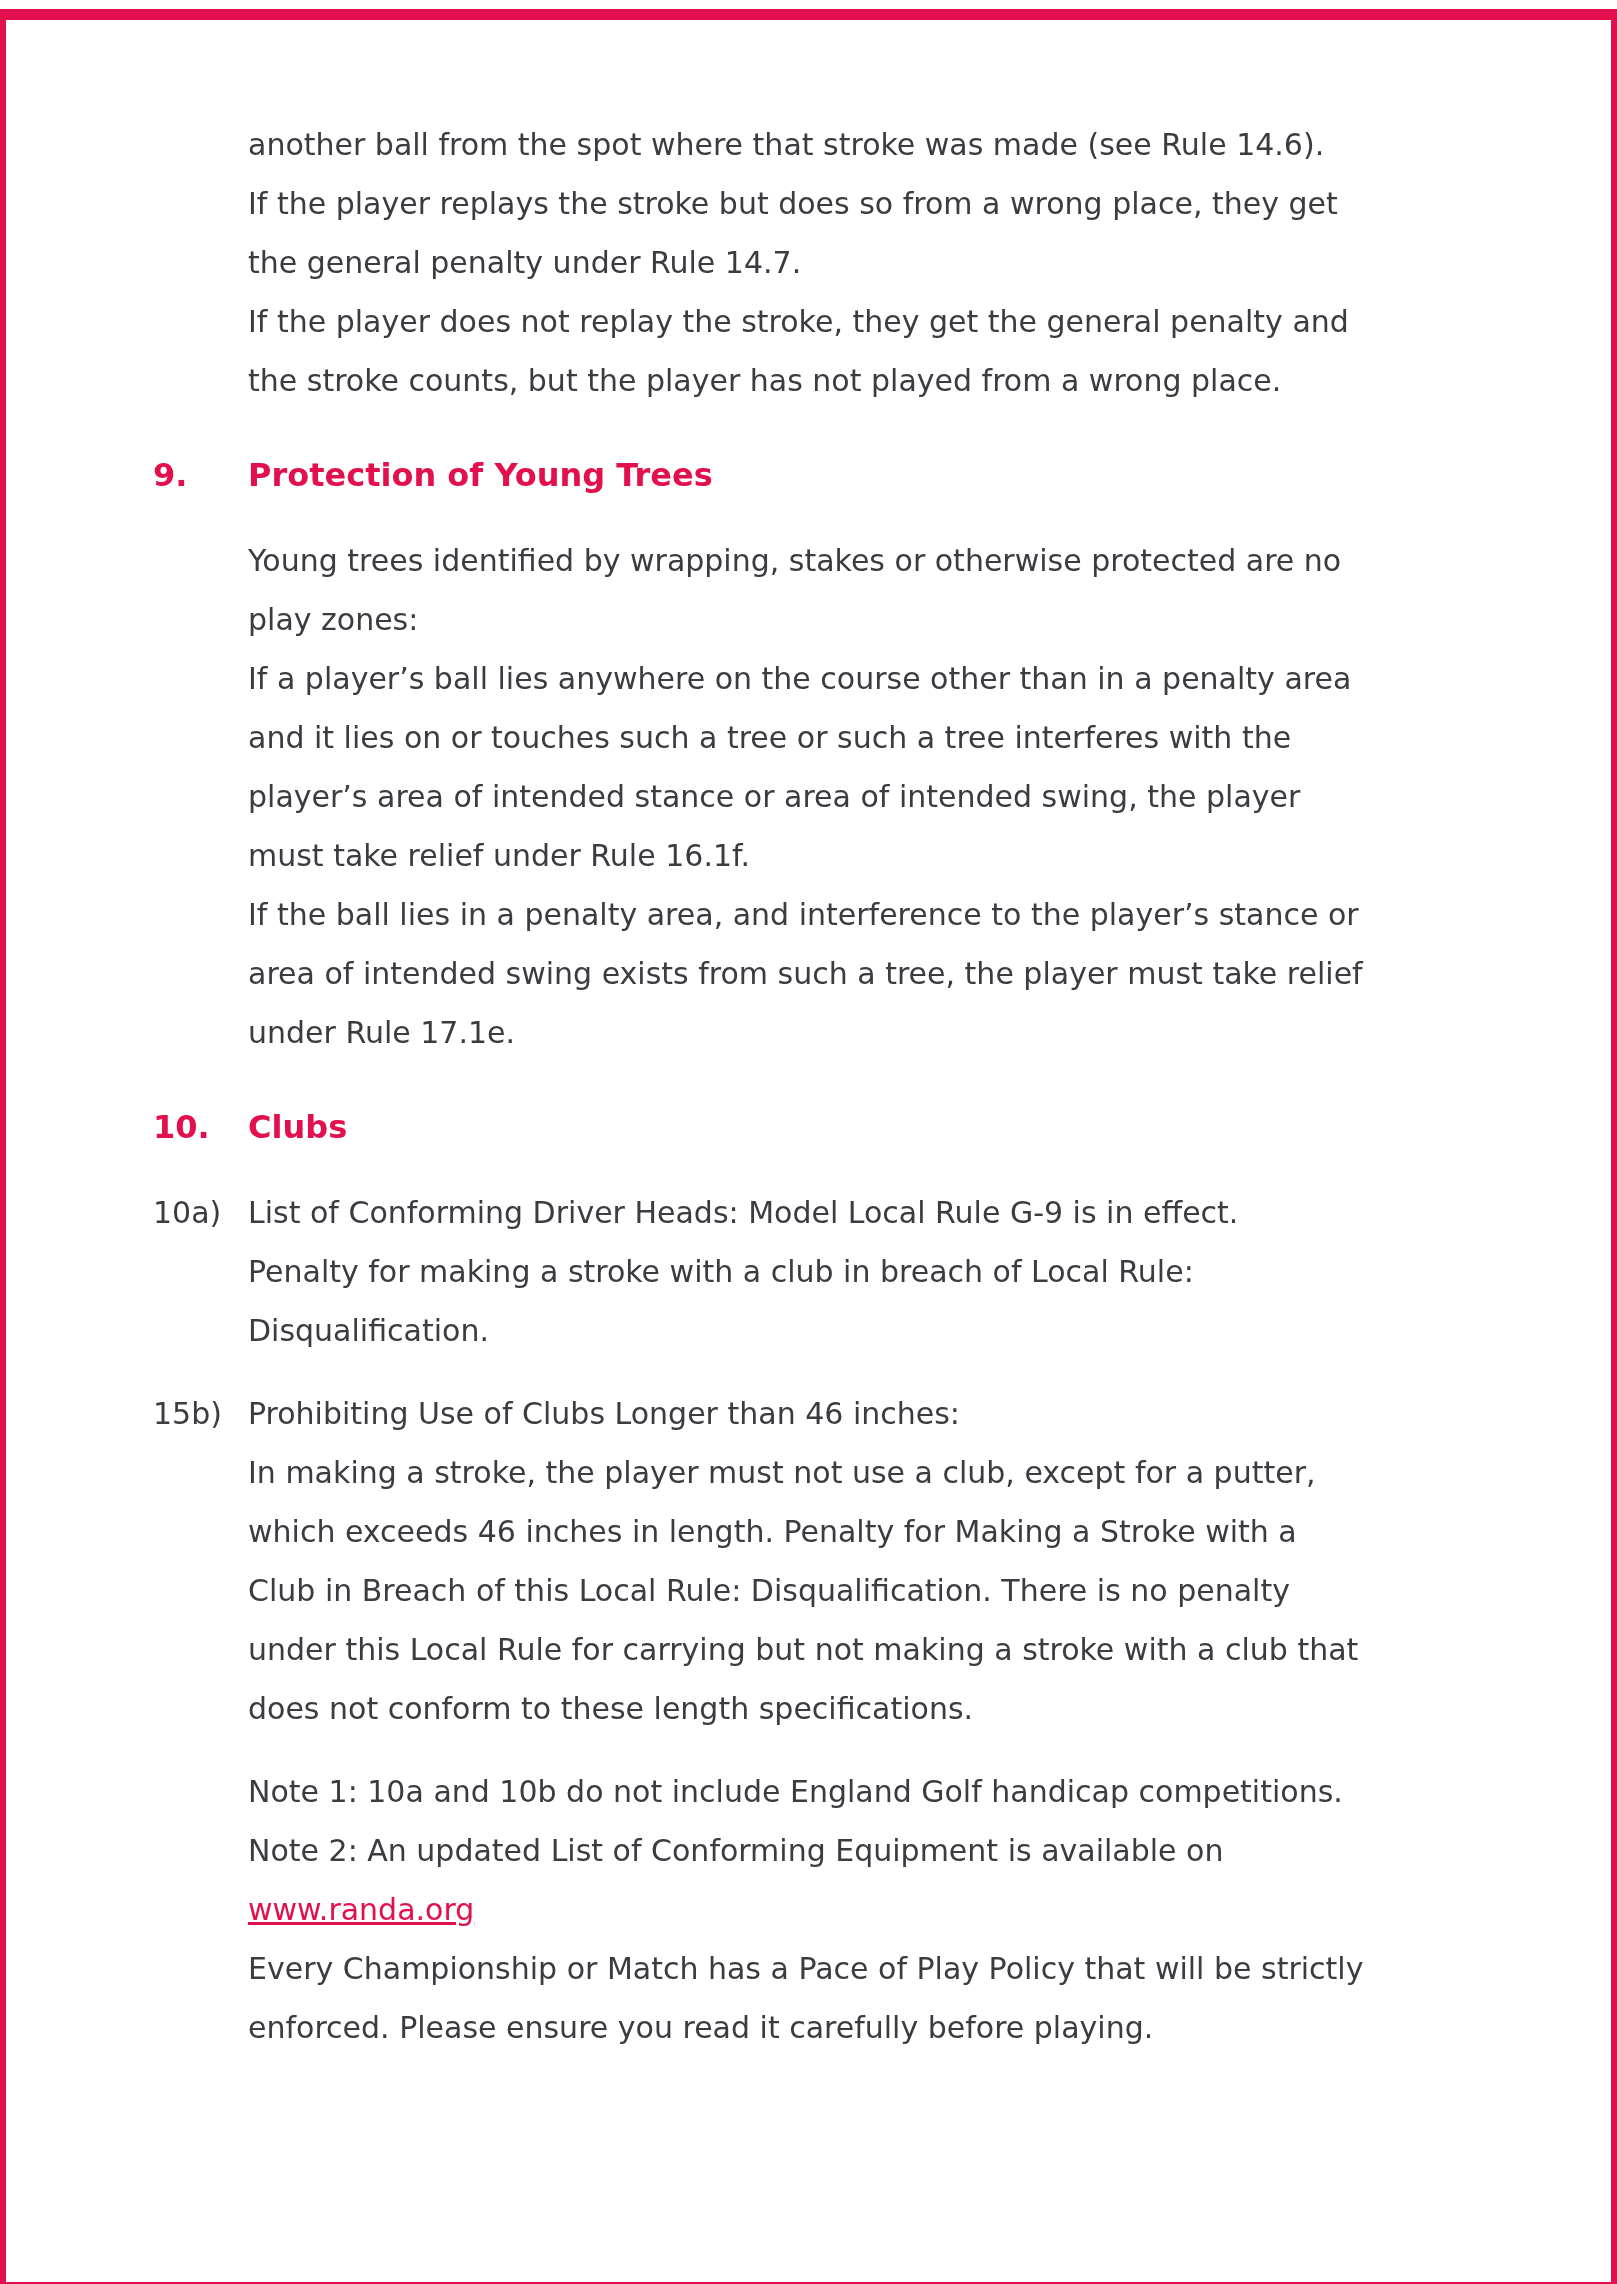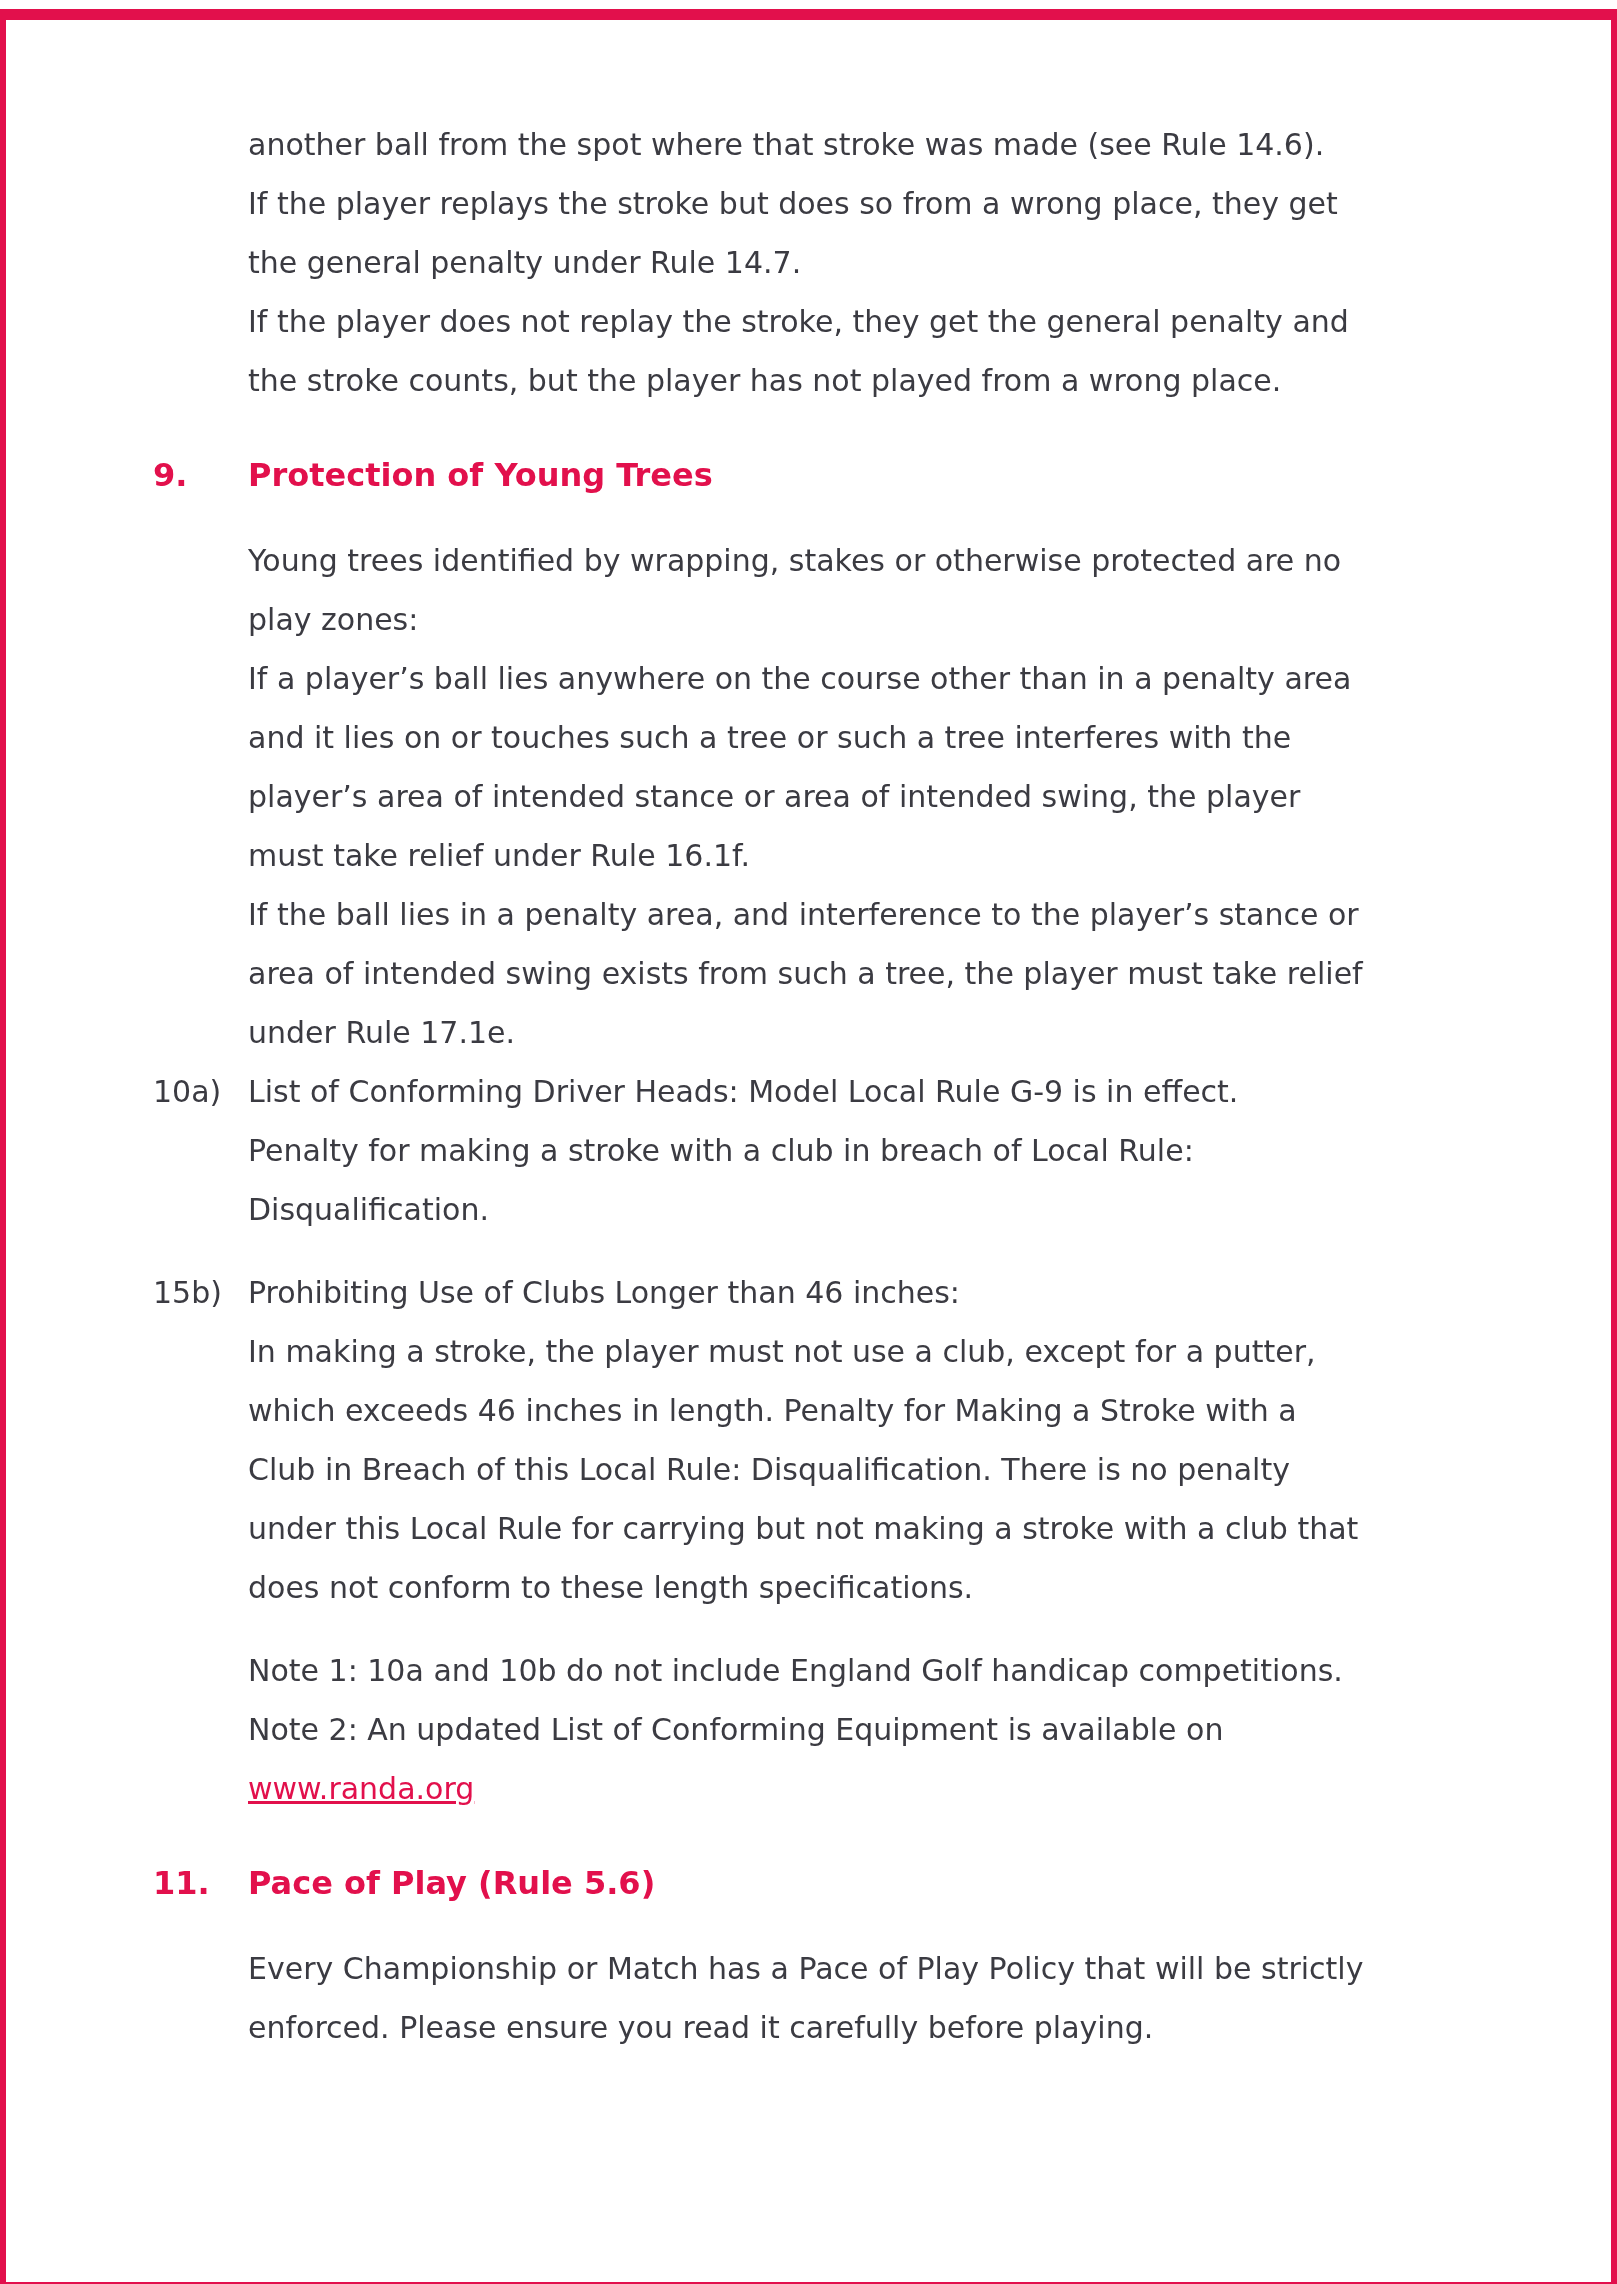--- a/index.html
+++ b/index.html
@@ -100,20 +100,24 @@
 play zones:
 If a player’s ball lies anywhere on the course other than in a penalty area
 and it lies on or touches such a tree or such a tree interferes with the
 player’s area of intended stance or area of intended swing, the player
 must take relief under Rule 16.1f.
 If the ball lies in a penalty area, and interference to the player’s stance or
 area of intended swing exists from such a tree, the player must take relief
 under Rule 17.1e.</p>
     </div>
 
+    <div class="row heading-block">
+      <span class="label heading-num">10.</span>
+      <h2 class="heading-title">Clubs</h2>
+    </div>
 
     <div class="row">
       <span class="label">10a)</span>
       <p class="body-text">List of Conforming Driver Heads: Model Local Rule G-9 is in effect.
 Penalty for making a stroke with a club in breach of Local Rule:
 Disqualification.</p>
     </div>
 
     <div class="row item-block">
       <span class="label">15b)</span>
@@ -127,24 +131,20 @@
 
     <div class="row item-block">
       <span class="label"></span>
       <div>
         <p class="body-text">Note 1: 10a and 10b do not include England Golf handicap competitions.
 Note 2: An updated List of Conforming Equipment is available on</p>
         <a class="doc-link" href="#">www.randa.org</a>
       </div>
     </div>
 
-    <div class="row heading-block">
-      <span class="label heading-num">11.</span>
-      <h2 class="heading-title">Pace of Play (Rule 5.6)</h2>
-    </div>
 
     <div class="row">
       <span class="label"></span>
       <p class="body-text">Every Championship or Match has a Pace of Play Policy that will be strictly
 enforced. Please ensure you read it carefully before playing.</p>
     </div>
 
   </div>
 </div>
 

